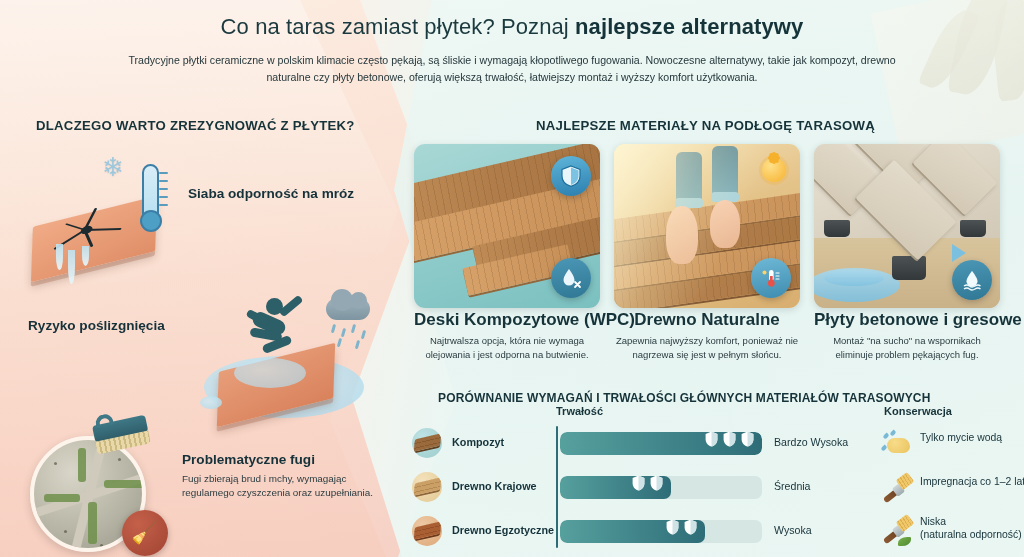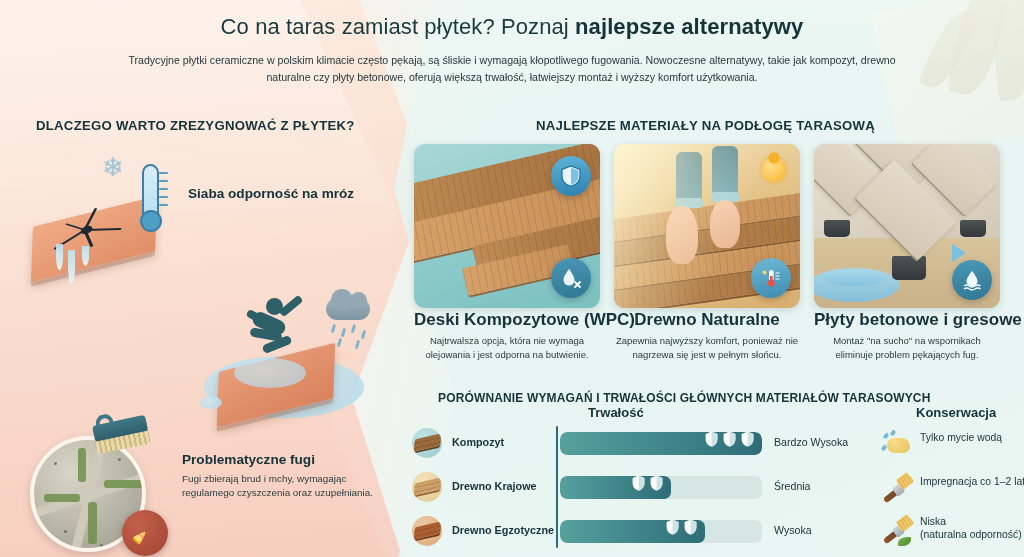--- a/index.html
+++ b/index.html
@@ -258,21 +258,21 @@
     margin-top: 2px; text-align: center; font-size: 17px; font-weight: 700;
     color: #16333a; line-height: 1.2; white-space: nowrap;
   }
   .card .cdesc {
     margin-top: 4px; text-align: center; font-size: 9.5px; line-height: 1.4; color: #2b3c41;
   }
 
   
   #compare { position: absolute; left: 412px; top: 405px; width: 606px; z-index: 6; }
   .col-head {
-    position: absolute; font-size: 13px; font-weight: 700; color: #16333a; white-space: nowrap; margin-left: 32px;
+    position: absolute; font-size: 11px; font-weight: 700; color: #16333a; white-space: nowrap;
   }
   #col-dur { left: 144px; top: 0; }
   #col-main { left: 472px; top: 0; }
 
   .axis {
     position: absolute; left: 144px; top: 21px; width: 2px; height: 122px;
     background: #2e6d78; border-radius: 1px;
   }
 
   .row { position: absolute; left: 0; width: 606px; height: 33px; }
@@ -437,20 +437,21 @@
       <div class="bristles" style="left:0; top:16px;"></div>
       <div style="position:absolute;left:4px;top:-9px;width:18px;height:12px;border:4px solid #3f7886;border-bottom:none;border-radius:9px 9px 0 0;"></div>
     </div>
     <div class="brush-badge" style="left:92px; top:80px;">🧹</div>
   </div>
 
   <div class="feature" id="feat-1">
     <div class="ftitle">Siaba odporność na mróz</div>
   </div>
   <div class="feature" id="feat-2">
+    <div class="ftitle">Ryzyko poślizgnięcia</div>
   </div>
   <div class="feature" id="feat-3">
     <div class="ftitle">Problematyczne fugi</div>
     <div class="fdesc">Fugi zbierają brud i mchy, wymagając regulamego czyszczenia oraz uzupełniania.</div>
   </div>
 
   <div class="card" id="card-1">
     <div class="thumb thumb-wpc">
       <div class="plank grain" style="left:-22px; top:18px;  width:230px; height:40px; transform:rotate(-13deg);"></div>
       <div class="plank grain light" style="left:-26px; top:58px;  width:230px; height:38px; transform:rotate(-13deg);"></div>

